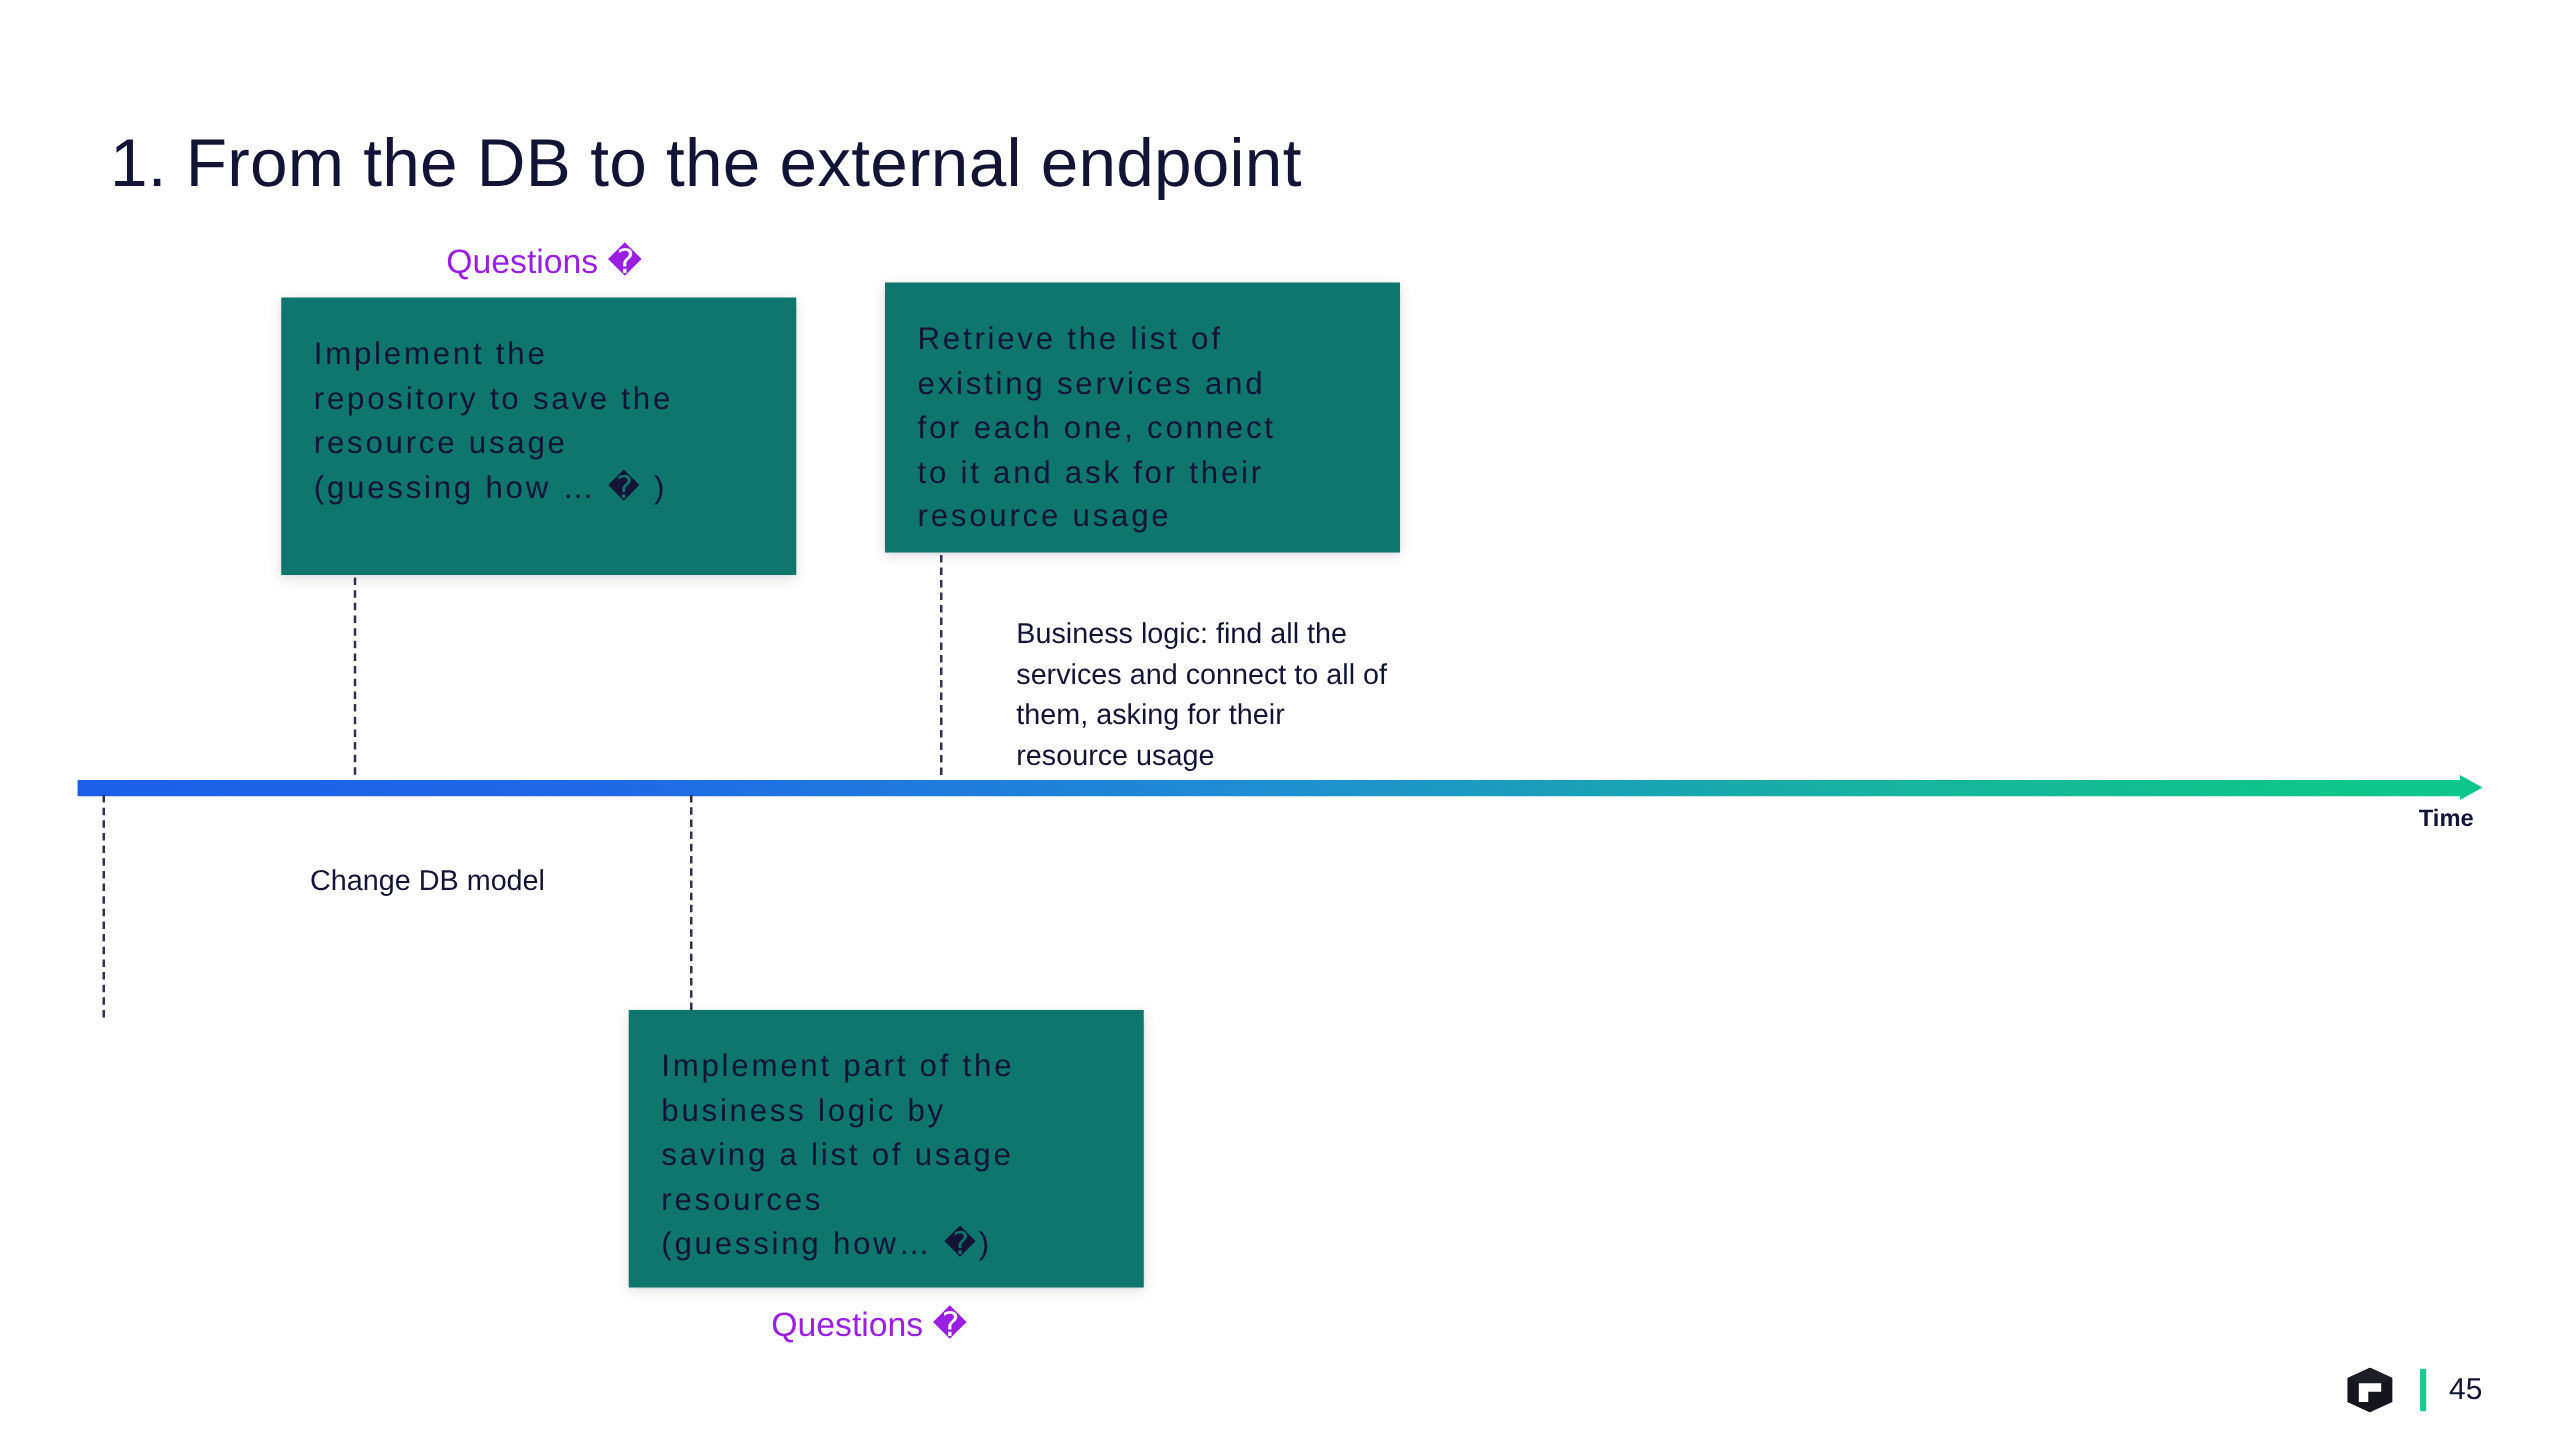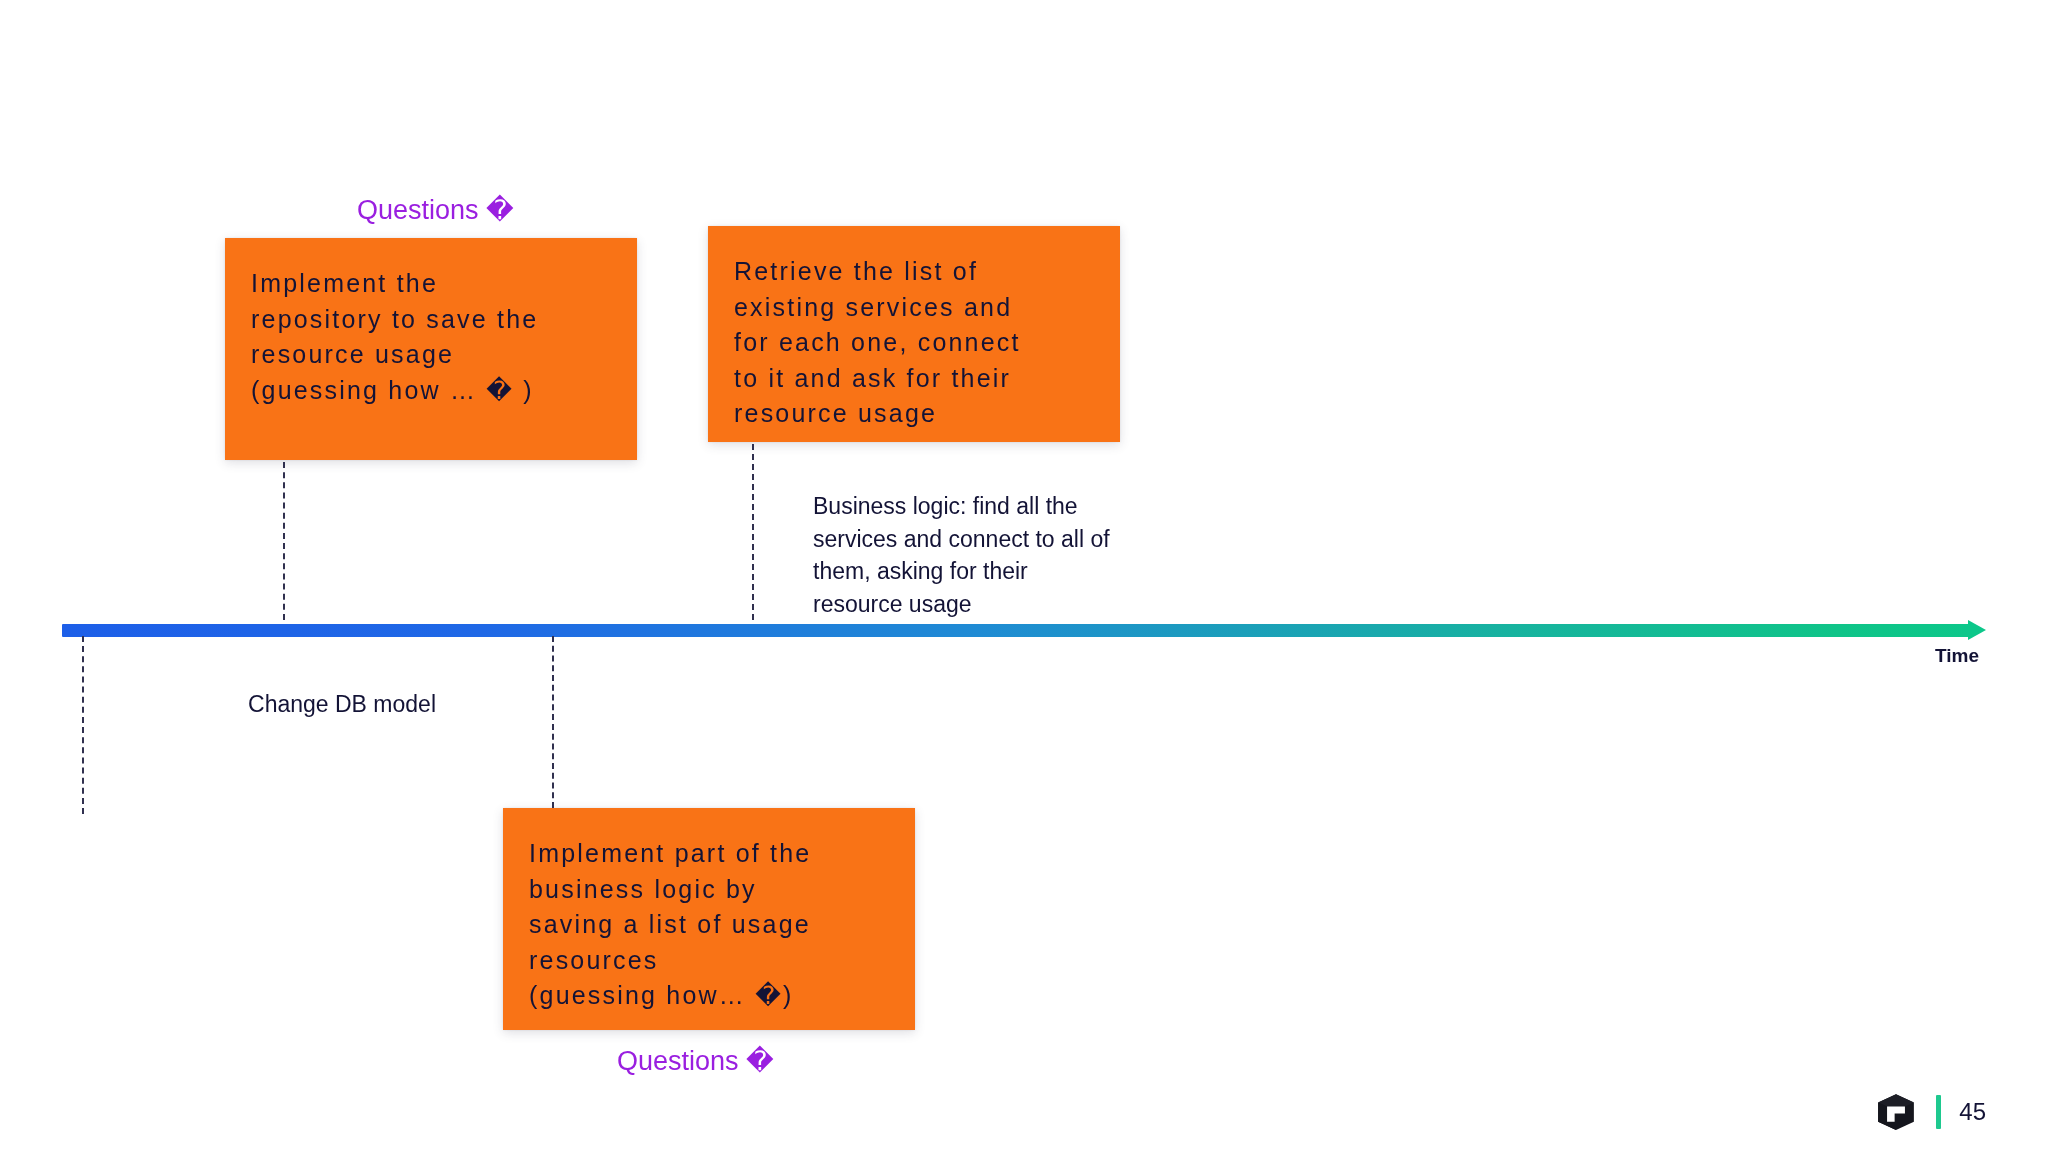--- a/index.html
+++ b/index.html
@@ -41,21 +41,21 @@
     font-weight: 400;
     color: #9a1fe0;
     white-space: nowrap;
   }
   #question-top  { left: 357px; top: 194px; }
   #question-bottom { left: 617px; top: 1045px; }
 
   
   .card {
     position: absolute;
-    background: #f97316;
+    background: #0f766e;
     box-shadow: 0 3px 10px rgba(60,60,90,0.16), 0 0 2px rgba(60,60,90,0.10);
     box-sizing: border-box;
     padding: 28px 26px 20px 26px;
   }
   .card-text {
     font-size: 25px;
     line-height: 1.42;
     letter-spacing: 2.2px;
     color: #131336;
     white-space: pre-line;
@@ -165,20 +165,21 @@
   .footer-page {
     font-size: 24px;
     color: #131336;
   }
 </style>
 </head>
 <body>
 
 <div class="slide">
 
+  <div class="slide-title">1. From the DB to the external endpoint</div>
 
   <div class="question-label" id="question-top">Questions �</div>
 
   <div class="card" id="card-repository">
     <div class="card-text">Implement the
 repository to save the
 resource usage
 (guessing how … � )</div>
   </div>
 

